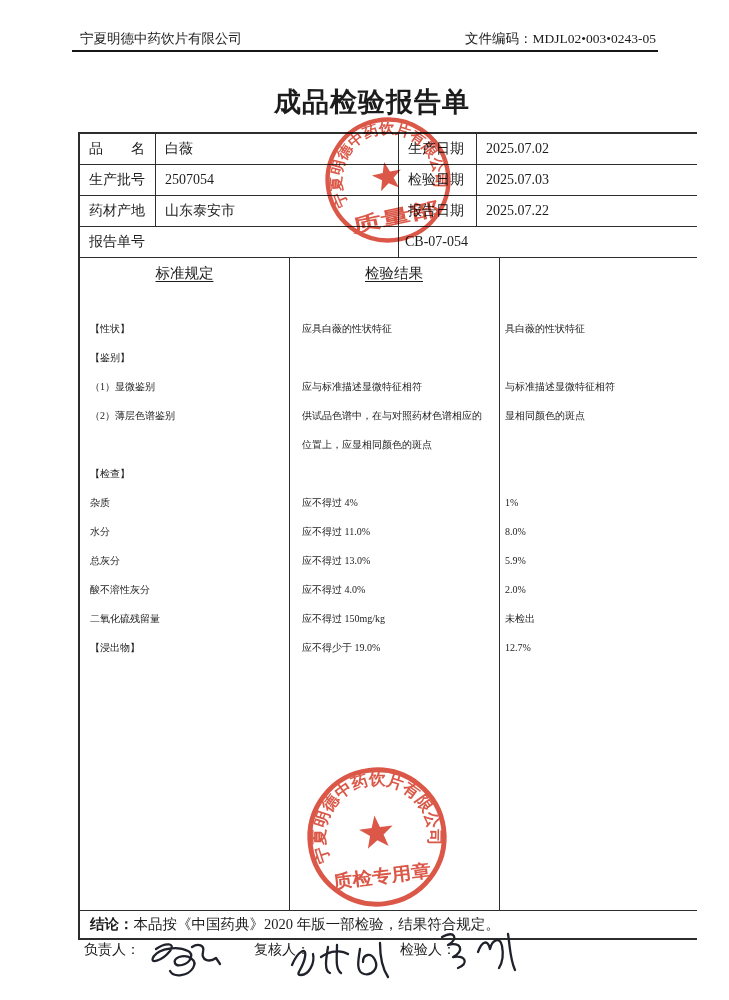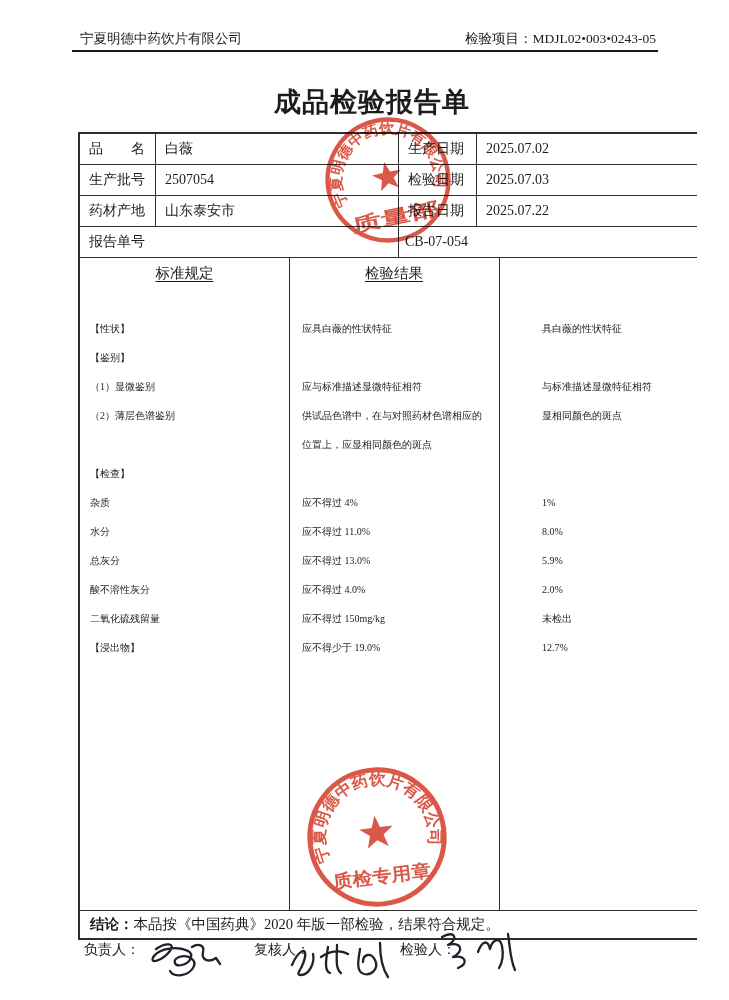--- a/index.html
+++ b/index.html
@@ -47,21 +47,21 @@
     display:grid; grid-template-columns:209px 210px 1fr;
     padding-top:6px; margin-bottom:31px; font-size:14.5px;
   }
   .ch { text-decoration:underline; text-underline-offset:3px; }
   .ch-item { text-align:left; padding-left:10px; }
   .ch-std, .ch-res { text-align:center; }
   .test-row { display:grid; grid-template-columns:209px 210px 1fr; }
   .t-cell { line-height:29px; font-size:10px; white-space:normal; }
   .t-item { padding-left:10px; padding-right:8px; }
   .t-std  { padding-left:13px; padding-right:14px; }
-  .t-res  { padding-left:6px;  padding-right:8px;margin-left:37px; }
+  .t-res  { padding-left:6px;  padding-right:8px; }
   
   .conclusion-row { height:27px; line-height:26px; font-size:14.5px; padding-left:10px; white-space:pre; }
   .conclusion-row b { font-weight:700; }
   
   .signoff { position:absolute; top:941px; left:0; width:100%; height:50px; font-size:14px; }
   .so-label { position:absolute; white-space:pre; }
   .so-1 { left:52px; } .so-2 { left:222px; } .so-3 { left:368px; }
   .sig { position:absolute; }
   .sig path { fill:none; stroke:#20222b; stroke-width:2.3; stroke-linecap:round; stroke-linejoin:round; }
   .sig-1 { left:100px; top:933px; }
@@ -73,21 +73,21 @@
   .stamp-2 { left:266px; top:758px; width:158px; height:158px; transform:rotate(-7deg); }
   .stamp text { font-family:"Liberation Serif","DejaVu Serif",serif; font-weight:700; }
 </style>
 </head>
 <body>
 
 <div class="page">
 
   <div class="top-header">
     <span>宁夏明德中药饮片有限公司</span>
-    <span><span>检验项目：</span><span>MDJL02•003•0243-05</span></span>
+    <span><span>文件编码：</span><span>MDJL02•003•0243-05</span></span>
   </div>
   <div class="header-rule"></div>
 
   <div class="title">成品检验报告单</div>
 
   <div class="doc-table">
     <div class="info-grid">
         <div class="cell">品　　名</div>
         <div class="cell">白薇</div>
         <div class="cell">生产日期</div>

